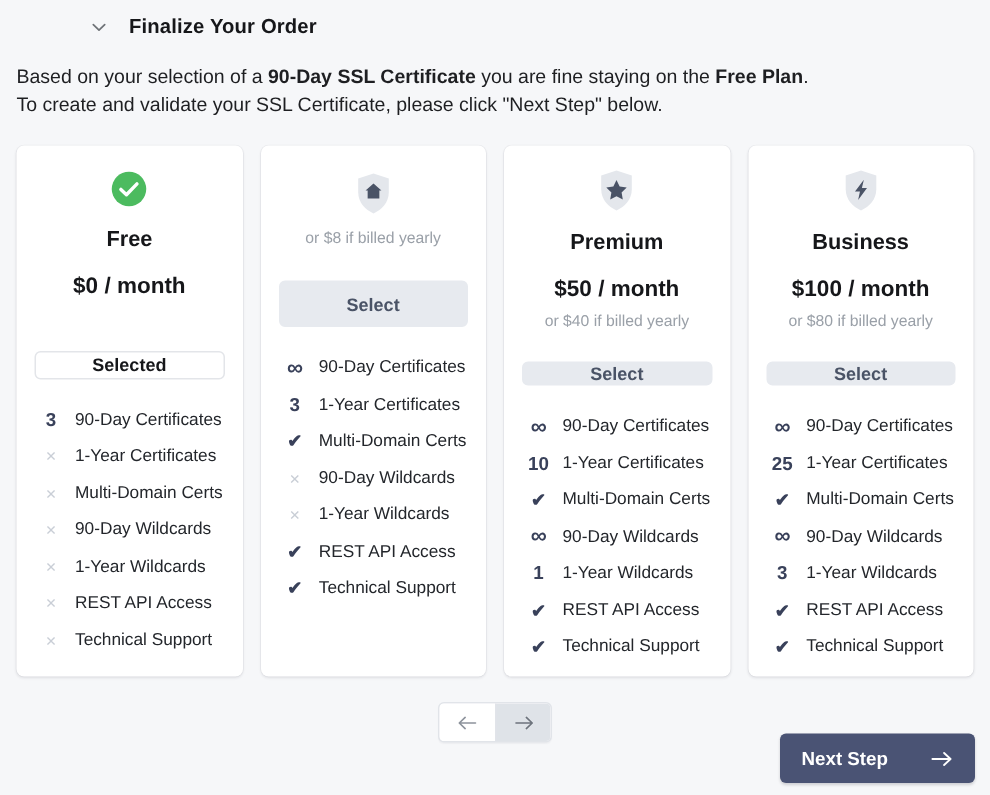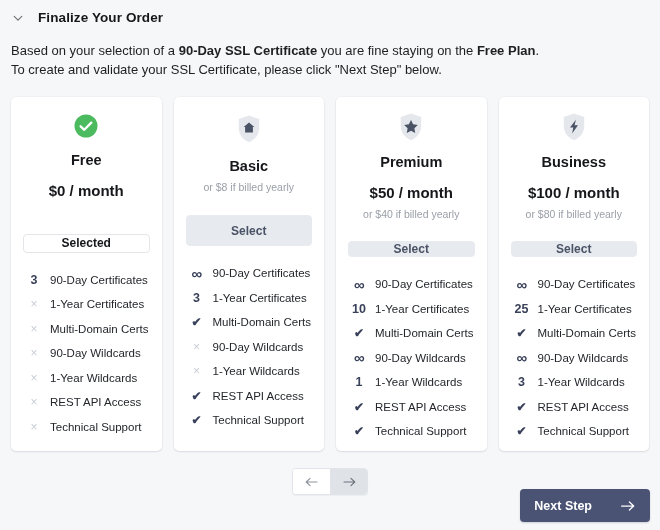--- a/index.html
+++ b/index.html
@@ -18,20 +18,21 @@
     position: relative;
   }
 
   
   .header {
     display: flex;
     align-items: center;
     gap: 13px;
     padding: 7px 0 0 11px;
     height: 28px;
+    margin-left: 48px;
   }
   .chevron-btn {
     width: 14px;
     height: 14px;
     display: flex;
     align-items: center;
     justify-content: center;
     color: #6e7277;
   }
   .header-title {
@@ -277,21 +278,20 @@
     </div>
   </div>
 
   <div class="card">
     <div class="plan-icon">
       <svg width="26" height="30" viewBox="0 0 26 30" aria-hidden="true">
         <path d="M13 1.6 L23.2 5 V14.2 C23.2 21 18.6 25.8 13 28.3 C7.4 25.8 2.8 21 2.8 14.2 V5 Z" fill="#e4e7ec"></path>
         <path d="M13 8.4 L18.3 13 H16.9 V18.4 H9.1 V13 H7.7 Z" fill="#4a5366"></path>
       </svg>
     </div>
-    <div class="plan-name">Basic</div>
     <div class="plan-sub">or $8 if billed yearly</div>
     <div class="plan-btn select">Select</div>
     <div class="features">
       <div class="feature">
           <span class="feature-marker inf">∞</span>
           <span class="feature-label">90-Day Certificates</span>
         </div>
       <div class="feature">
           <span class="feature-marker num">3</span>
           <span class="feature-label">1-Year Certificates</span>

